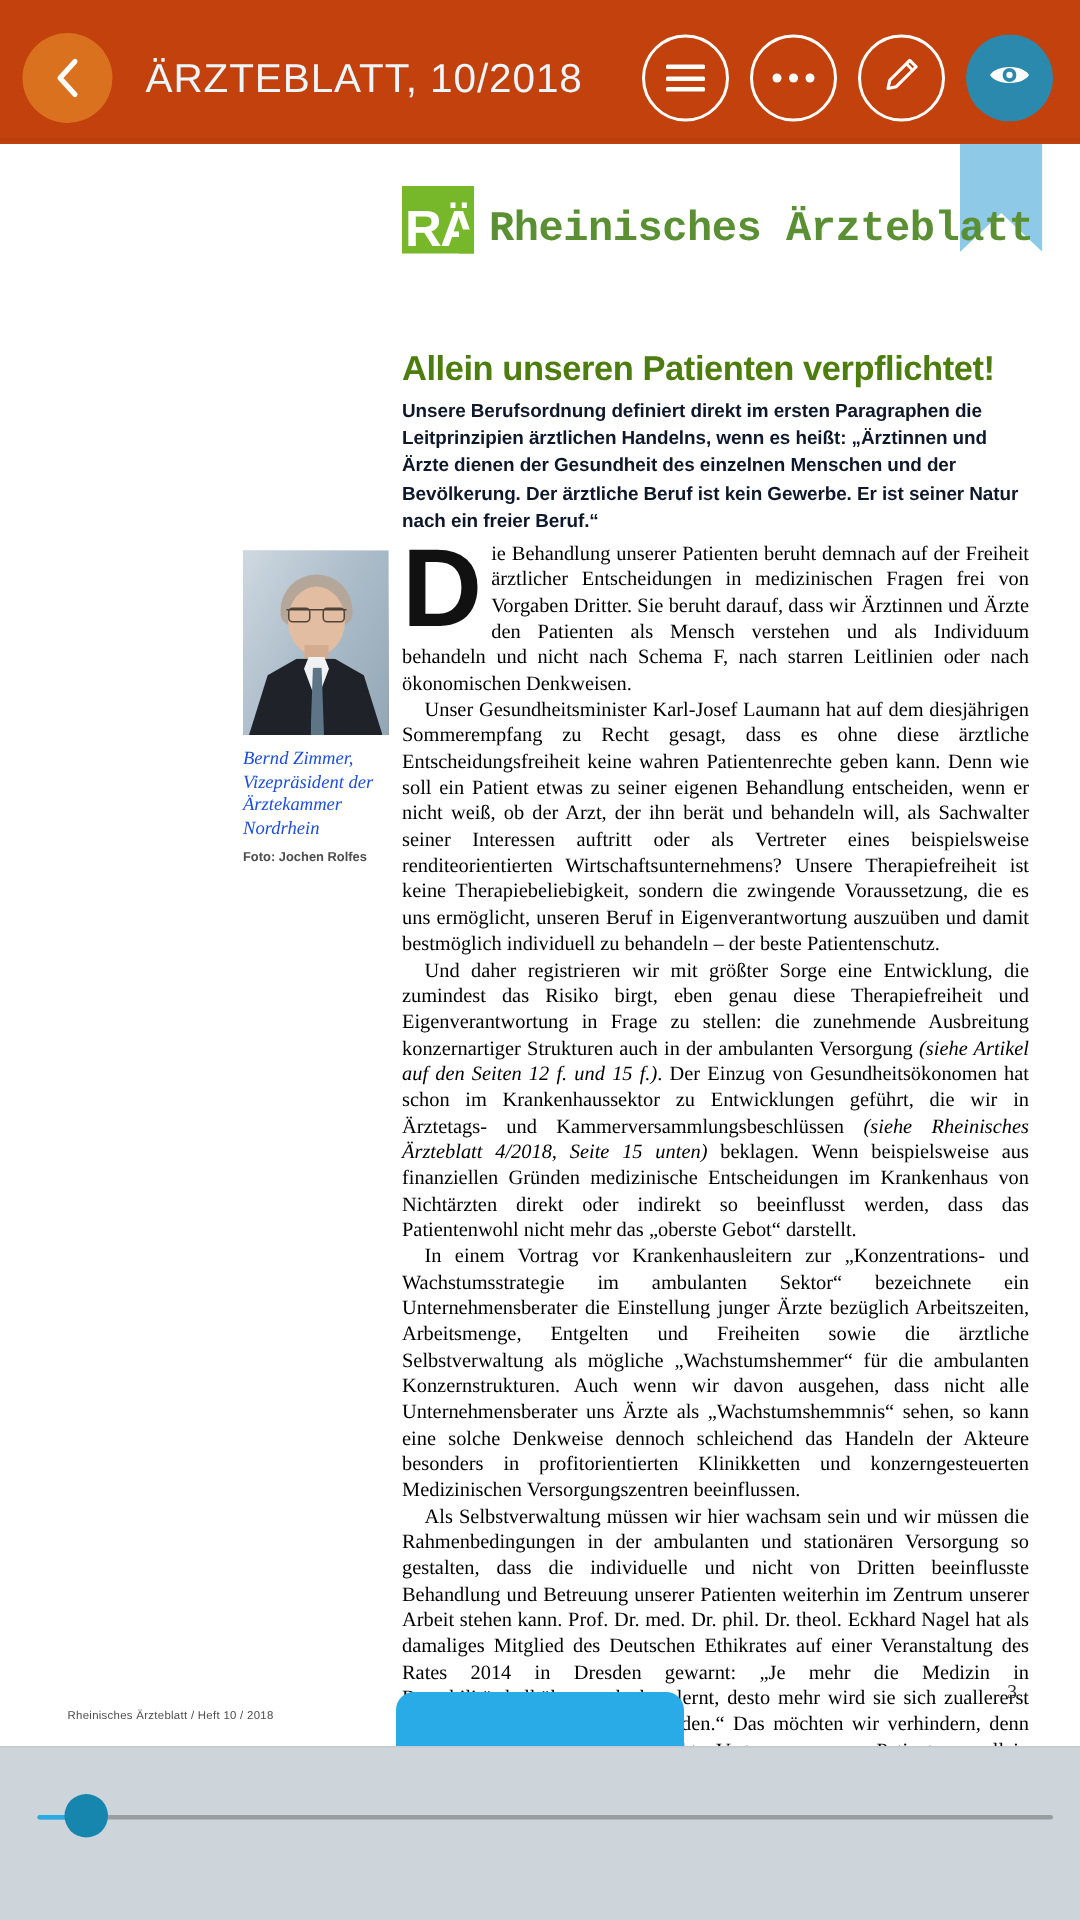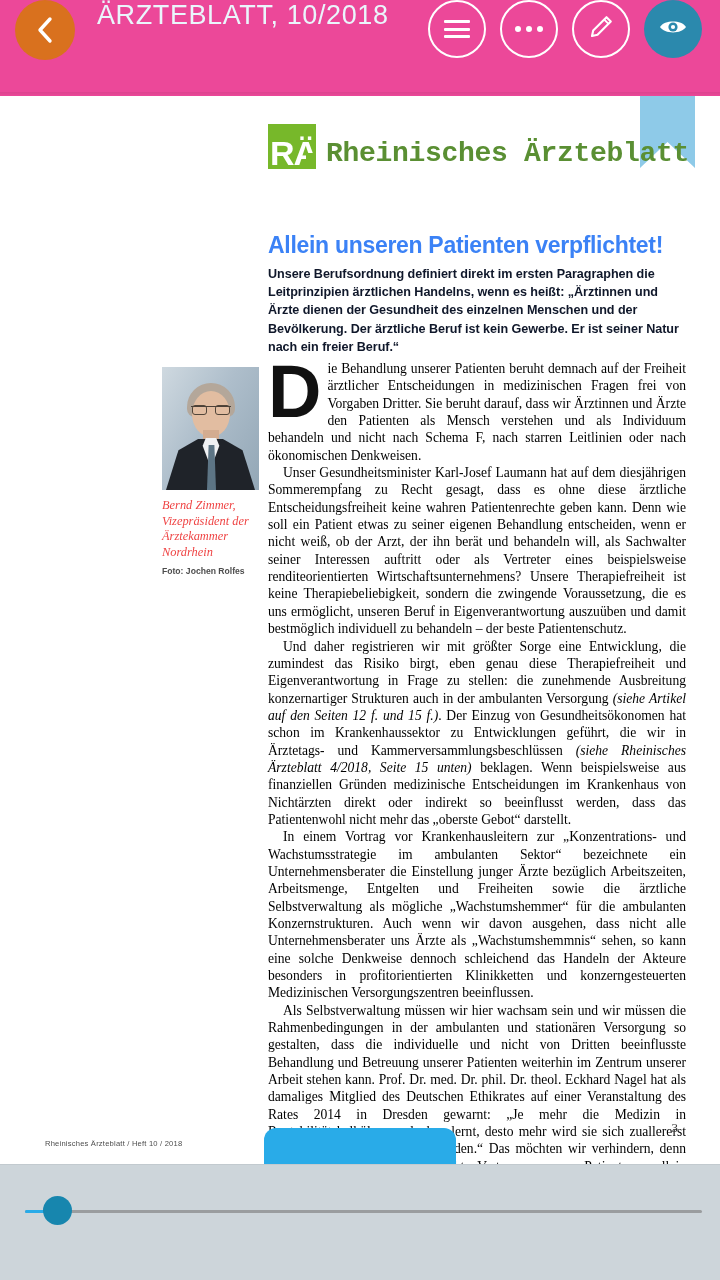--- a/index.html
+++ b/index.html
@@ -7,22 +7,22 @@
     width: 720px; height: 1280px;
     overflow: hidden;
     background: #ffffff;
     font-family: "Liberation Sans", sans-serif;
   }
 
   
   #app-bar {
     position: absolute; top: 0; left: 0;
     width: 720px; height: 104px;
-    background: #ec4899;
-    display: flex; align-items: flex-start;
+    background: #c2410c;
+    display: flex; align-items: center;
   }
   #back-button {
     width: 60px; height: 60px; margin-left: 15px;
     border-radius: 50%;
     background: #d9711e;
     display: flex; align-items: center; justify-content: center;
     flex: 0 0 auto;
   }
   #back-button svg { display:block; }
   #app-title {
@@ -108,21 +108,21 @@
     color: #4c4c4c;
     margin-top: 7px;
   }
 
   
   #headline-block { position:absolute; left:268px; top:136px; width:418px; }
   #headline {
     font-family: "Liberation Sans", sans-serif;
     font-weight: 700;
     font-size: 23px; line-height: 26px;
-    color: #3b82f6;
+    color: #4d7c0f;
     letter-spacing: -0.3px;
   }
   #standfirst {
     margin-top: 7px;
     font-family: "Liberation Sans", sans-serif;
     font-weight: 700;
     font-size: 12.6px; line-height: 18.2px;
     color: #0f172a;
     letter-spacing: -0.05px;
   }
@@ -153,21 +153,21 @@
   #portrait .shirt { position:absolute; left:36px; top:71px; width:26px; height:30px;
     background:#f0f1f3; clip-path: polygon(30% 0, 70% 0, 82% 26%, 50% 100%, 18% 26%); }
   #portrait .tie { position:absolute; left:45px; top:78px; width:9px; height:45px;
     background:#5d7585; clip-path: polygon(18% 0, 82% 0, 100% 100%, 0 100%); }
 
   #portrait-caption {
     margin-top: 8px;
     font-family: "Liberation Serif", serif;
     font-style: italic;
     font-size: 12.4px; line-height: 15.6px;
-    color: #ef4444;
+    color: #1d4ed8;
   }
   #portrait-credit {
     margin-top: 6px;
     font-family: "Liberation Sans", sans-serif;
     font-weight: 700;
     font-size: 8.6px; line-height: 11px;
     color: #4d4d4d;
   }
 
   

